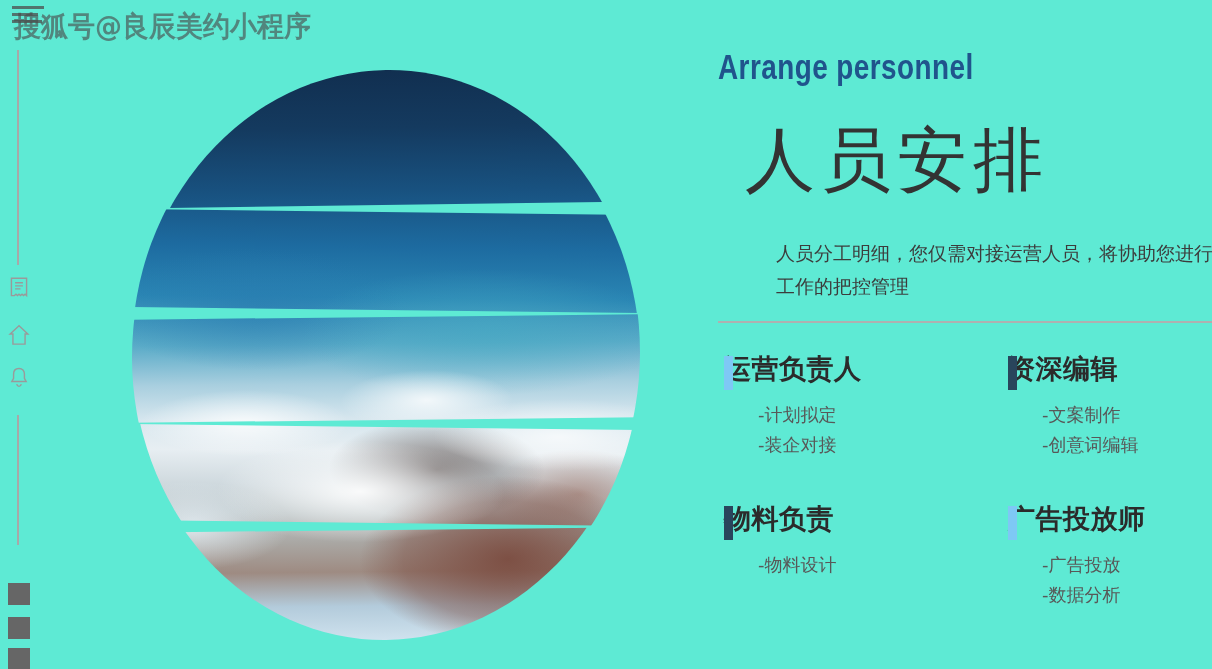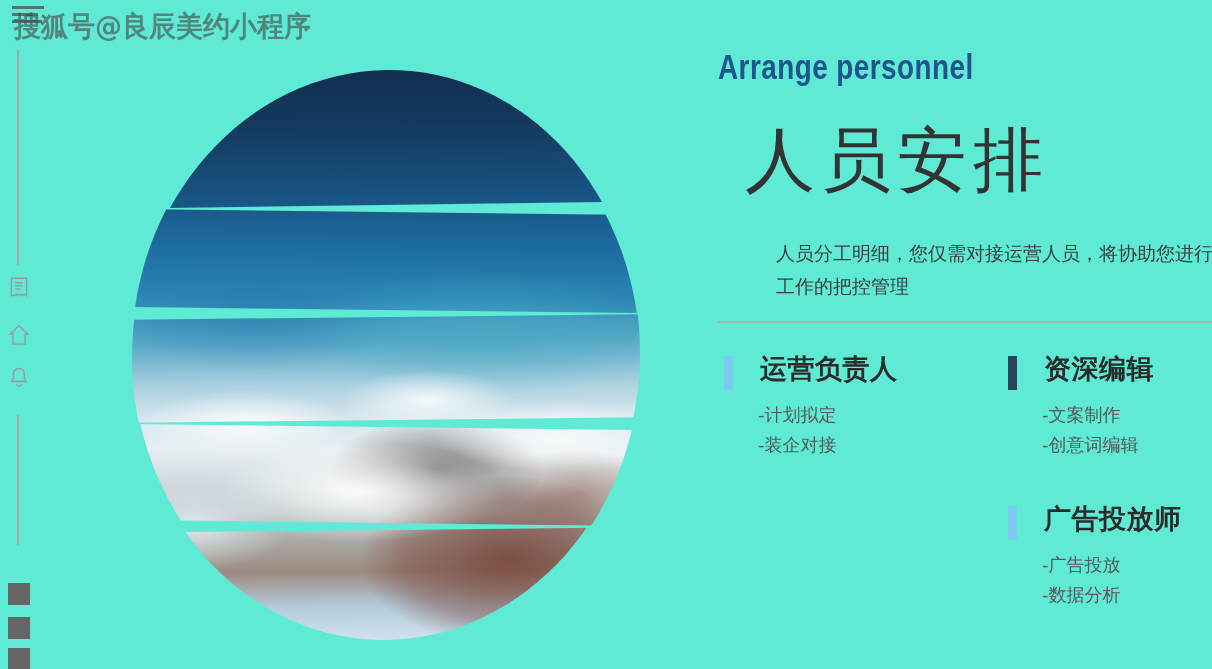--- a/index.html
+++ b/index.html
@@ -213,21 +213,20 @@
   }
   .role.r0 { left: 0px;   top: 0px;   }
   .role.r1 { left: 284px; top: 0px;   }
   .role.r2 { left: 0px;   top: 150px; }
   .role.r3 { left: 284px; top: 150px; }
 
   .role-head {
     position: relative;
     display: block;
     height: 40px;
-    padding-left: 36px;
   }
   .role-bar {
     position: absolute;
     left: 0;
     top: 4px;
     width: 9px;
     height: 34px;
   }
   .role-title {
     display: block;
@@ -340,21 +339,26 @@
           <span class="role-bar" style="background:#29455c;"></span>
           <span class="role-title">资深编辑</span>
         </div>
         <ul class="role-sub">
           <li>-文案制作</li>
           <li>-创意词编辑</li>
         </ul>
       </div>
 
       <div class="role r2">
+        <div class="role-head">
+          <span class="role-bar" style="background:#29455c;"></span>
+          <span class="role-title">物料负责</span>
+        </div>
         <ul class="role-sub">
+          <li>-物料设计</li>
         </ul>
       </div>
 
       <div class="role r3">
         <div class="role-head">
           <span class="role-bar" style="background:#7ec8f5;"></span>
           <span class="role-title">广告投放师</span>
         </div>
         <ul class="role-sub">
           <li>-广告投放</li>

